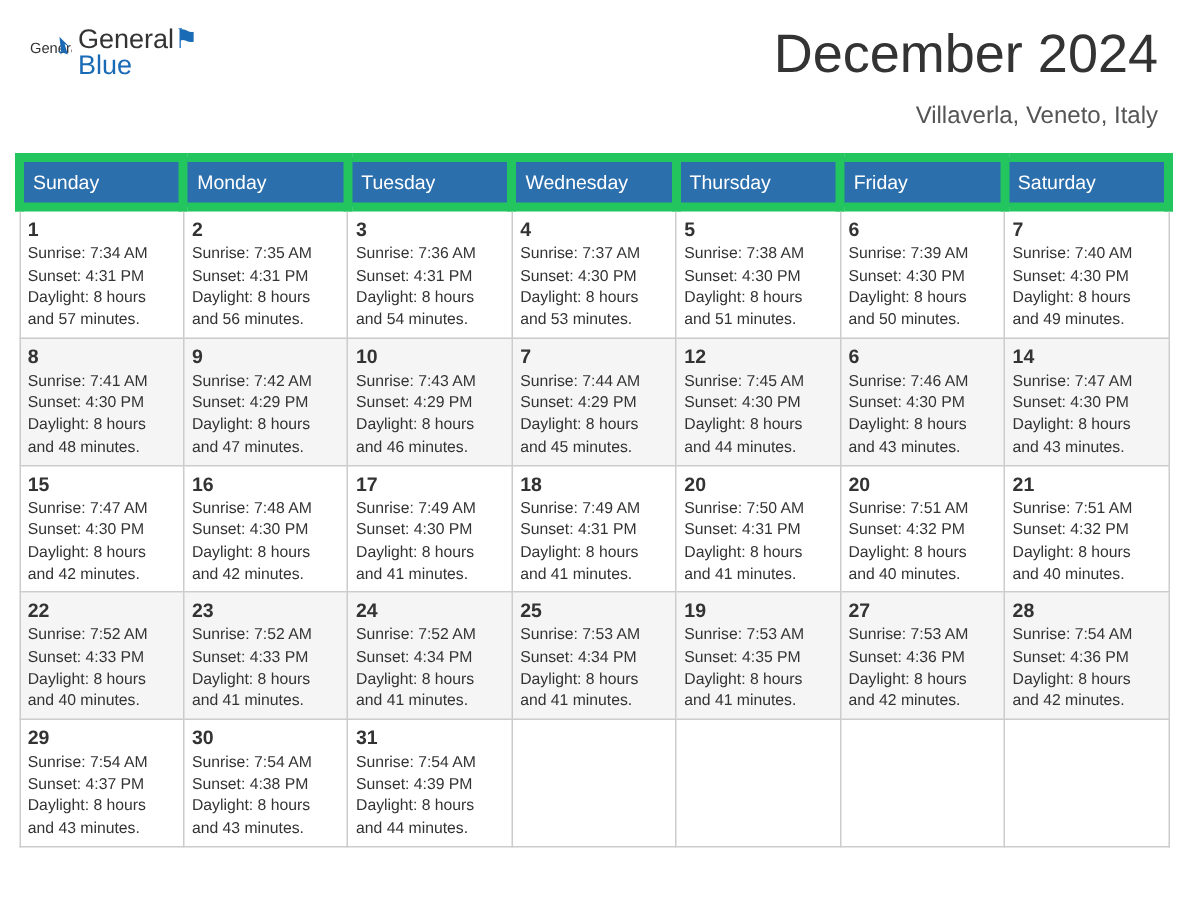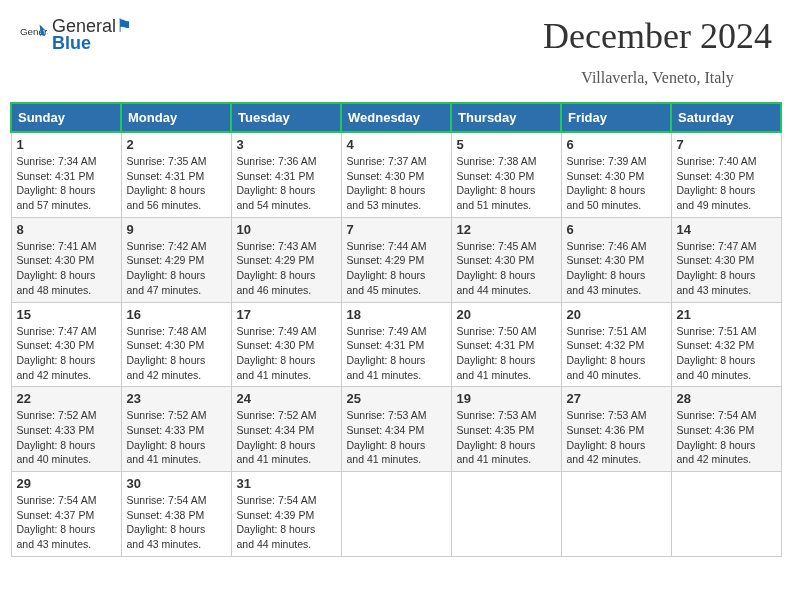--- a/index.html
+++ b/index.html
@@ -16,41 +16,41 @@
       align-items: flex-start;
       margin-bottom: 10px;
       padding: 5px 10px;
     }
     .logo {
       display: flex;
       align-items: center;
       gap: 4px;
     }
     .logo-text-general { font-size: 18px; color: #333; font-weight: normal; }
-    .logo-text-blue { font-size: 18px; color: #1a6bb5; font-weight: bold; }
+    .logo-text-blue { font-size: 18px; color: #1a6bb5; font-weight: normal; }
     .logo-icon {
       width: 28px;
       height: 28px;
     }
-    .title-block { text-align: center; font-family: Liberation Serif, serif; }
+    .title-block { text-align: right; }
     .month-title { font-size: 36px; color: #333; font-weight: normal; }
     .location-title { font-size: 16px; color: #555; margin-top: 12px; }
     .calendar-table {
       width: 100%;
       border-collapse: collapse;
       border: 1px solid #ccc;
     }
     .calendar-table th {
       background-color: #2c6fad;
       color: #fff;
       text-align: left;
       padding: 6px 6px;
       font-size: 13px;
-      font-weight: bold;
-      border: 2px solid #22c55e;
+      font-weight: normal;
+      border: 6px solid #22c55e;
     }
     .calendar-table td {
       vertical-align: top;
       padding: 4px 5px;
       border: 1px solid #ccc;
       width: calc(100% / 7);
       min-height: 80px;
       background: #fff;
       font-size: 11px;
       color: #333;

